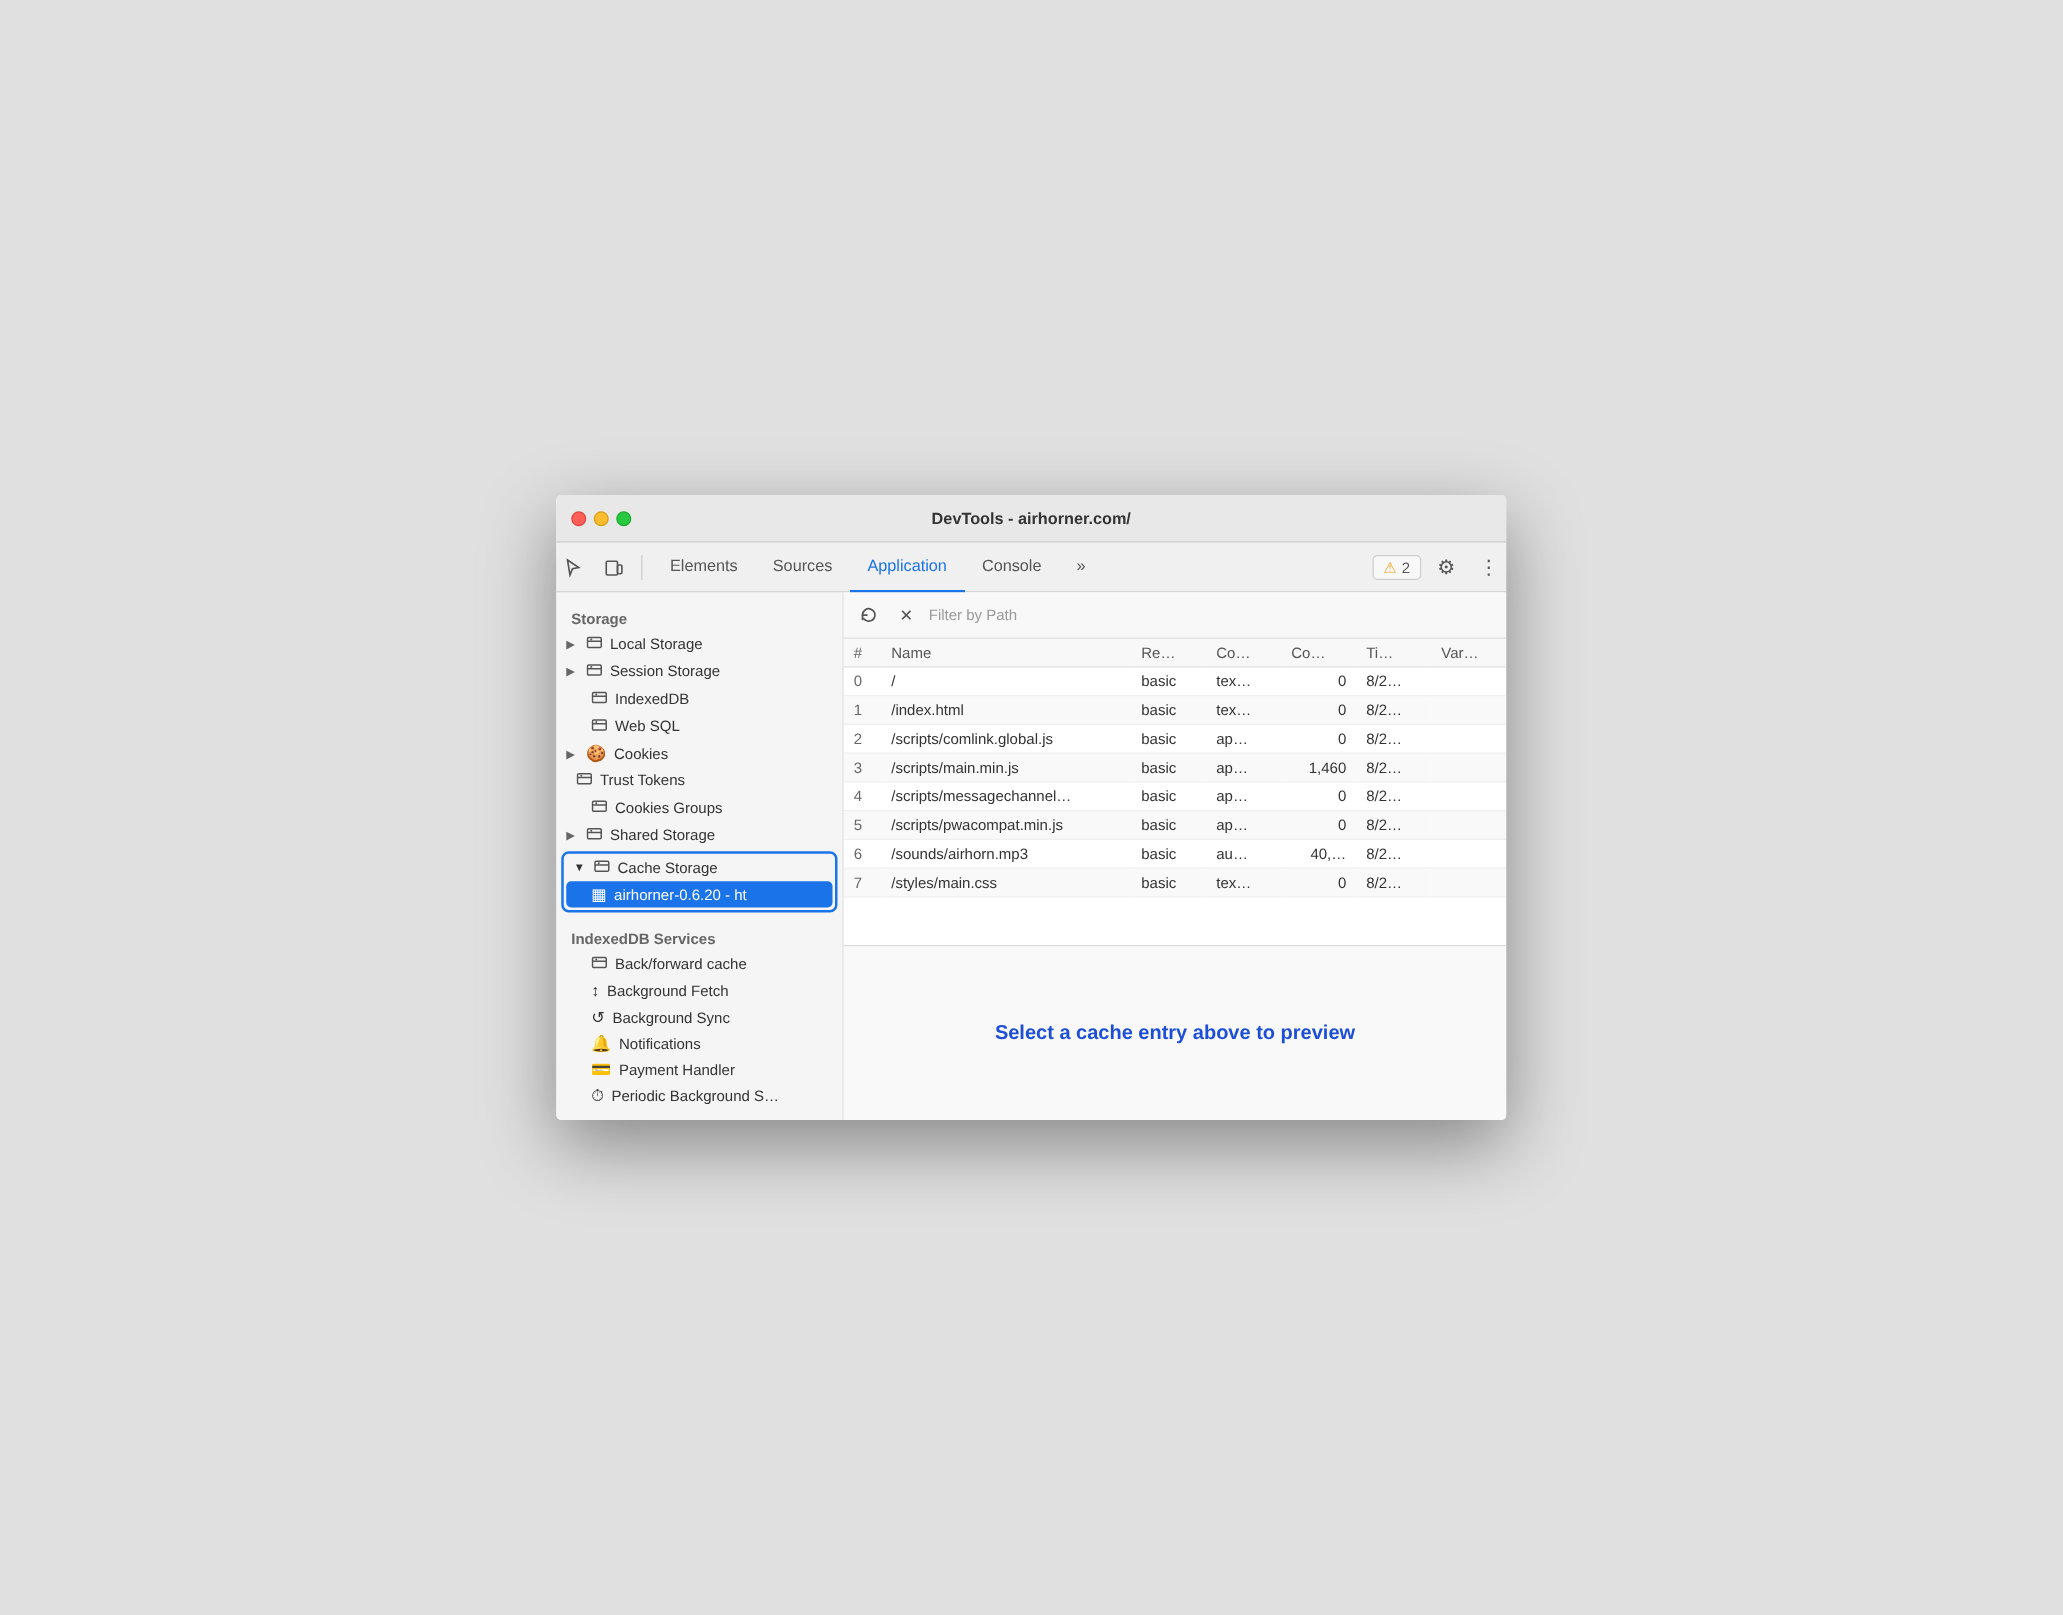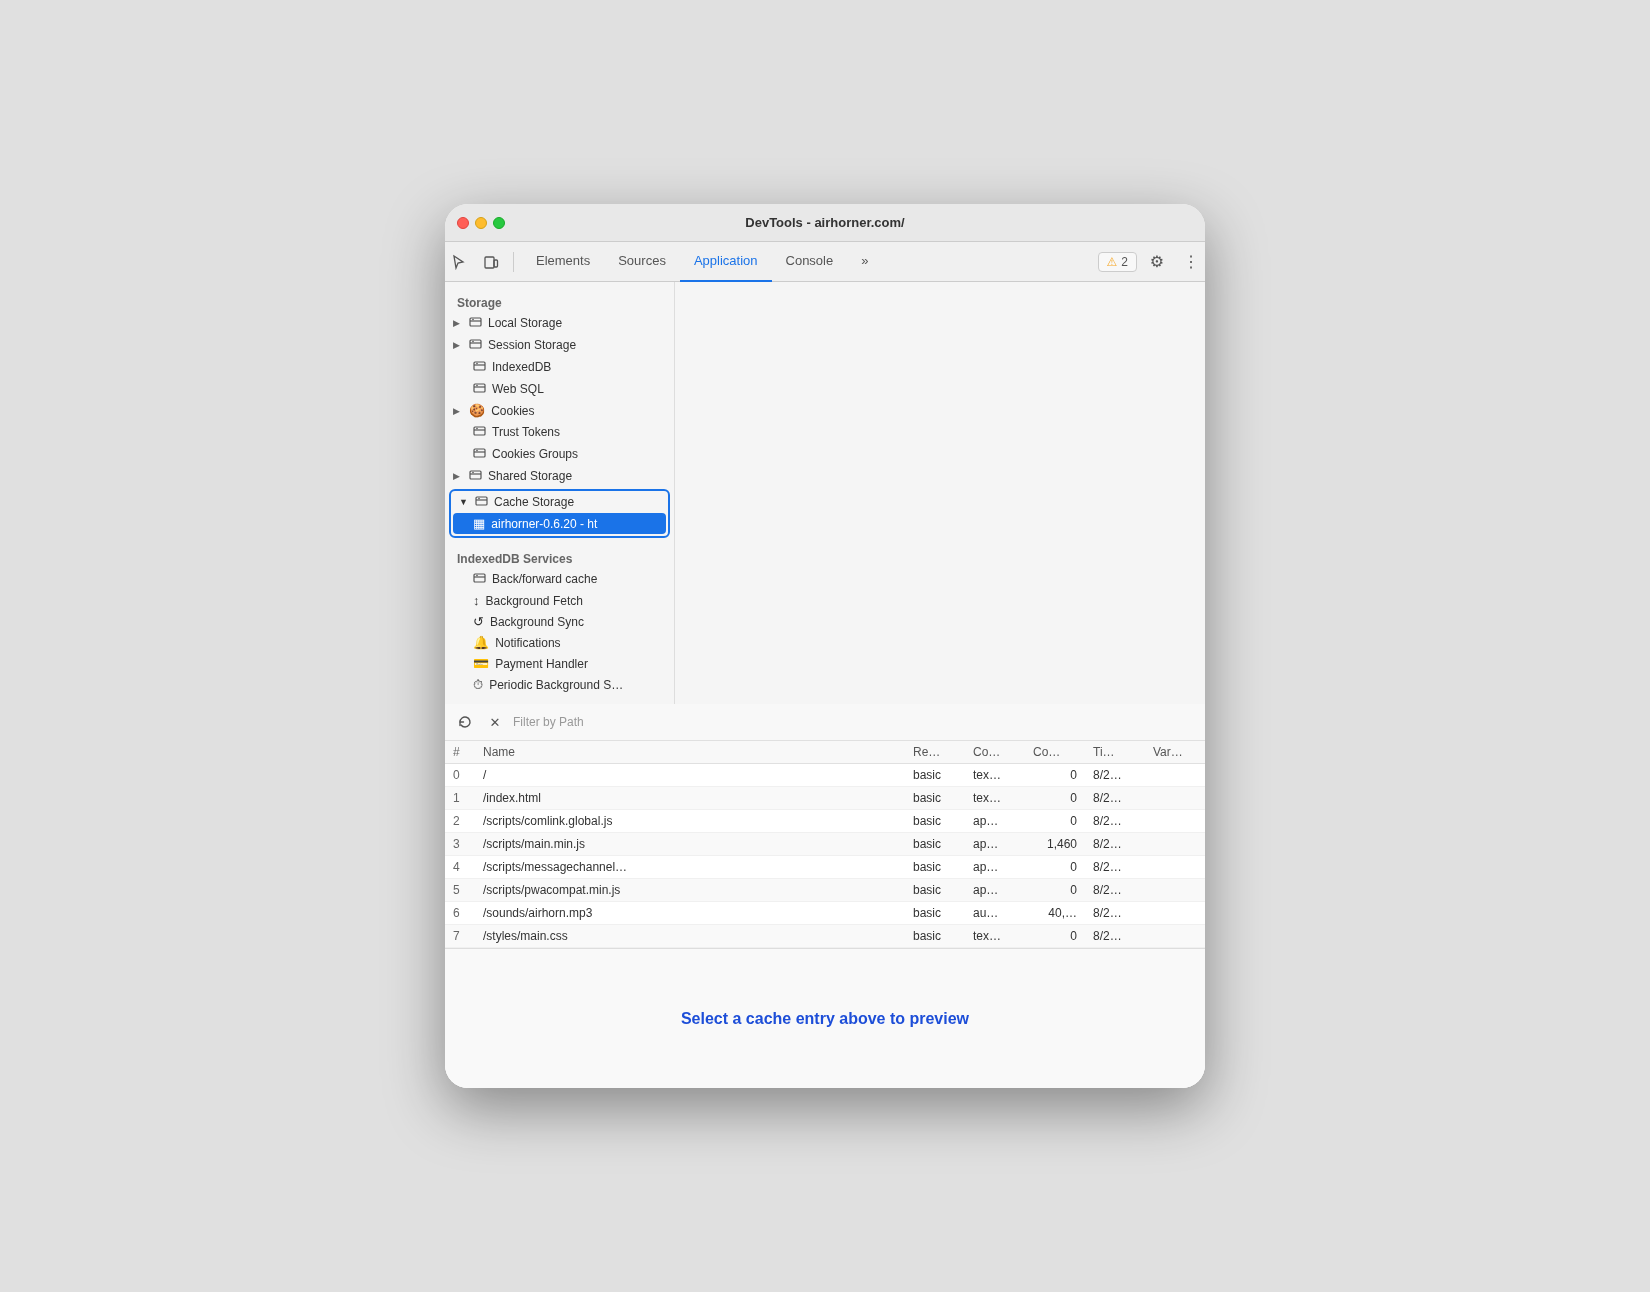--- a/index.html
+++ b/index.html
@@ -7,21 +7,21 @@
       background: #e0e0e0;
       display: flex;
       justify-content: center;
       align-items: center;
       min-height: 100vh;
       font-family: -apple-system, BlinkMacSystemFont, 'Helvetica Neue', sans-serif;
     }
     .window {
       width: 760px;
       background: #f5f5f5;
-      border-radius: 23px;
+      border-radius: 4px;
       box-shadow: 0 20px 60px rgba(0,0,0,0.4);
       overflow: hidden;
     }
     .titlebar {
       background: #e8e8e8;
       height: 38px;
       display: flex;
       align-items: center;
       padding: 0 12px;
       border-bottom: 1px solid #ccc;
@@ -125,21 +125,20 @@
       background: transparent;
       cursor: pointer;
       color: #555;
       font-size: 16px;
       border-radius: 4px;
     }
 
     .content {
       display: flex;
       height: calc(100% - 78px);
-      flex-direction: column;
     }
     .sidebar {
       width: 230px;
       background: #f5f5f5;
       border-right: 1px solid #ddd;
       overflow-y: auto;
       flex-shrink: 0;
       padding: 8px 0;
     }
     .sidebar-section-label {
@@ -390,21 +389,21 @@
         </span>
         <span>Web SQL</span>
       </div>
 
       <div class="sidebar-item has-arrow">
         <span class="arrow">▶</span>
         <span class="item-icon">🍪</span>
         <span>Cookies</span>
       </div>
 
-      <div class="sidebar-item" style="padding-left:28px">
+      <div class="sidebar-item" style="padding-left:16px">
         <span class="item-icon">
           <svg width="13" height="13" viewBox="0 0 13 13" fill="none">
               <rect x="1" y="3" width="11" height="8" rx="1" stroke="#555" stroke-width="1.2"></rect>
               <path d="M1 6h11" stroke="#555" stroke-width="1.2"></path>
               <circle cx="4" cy="4.5" r="0.8" fill="#555"></circle>
             </svg>
         </span>
         <span>Trust Tokens</span>
       </div>
 

